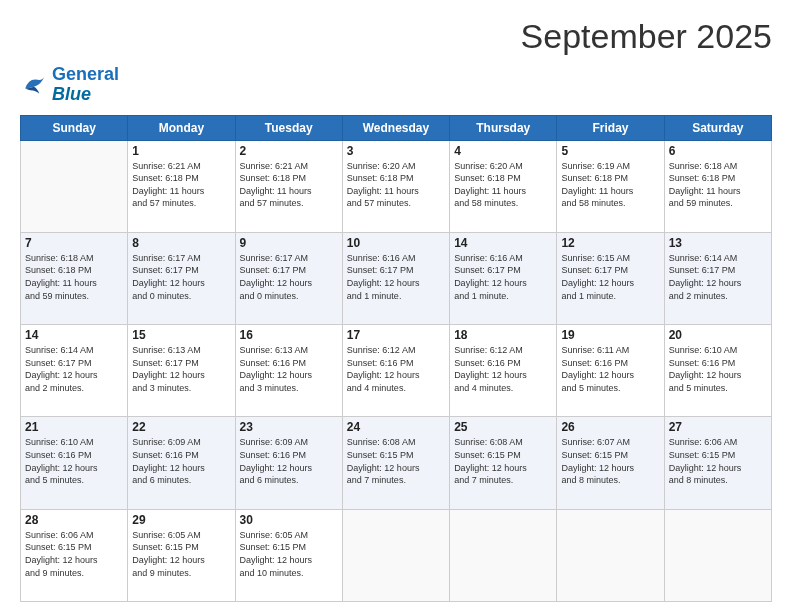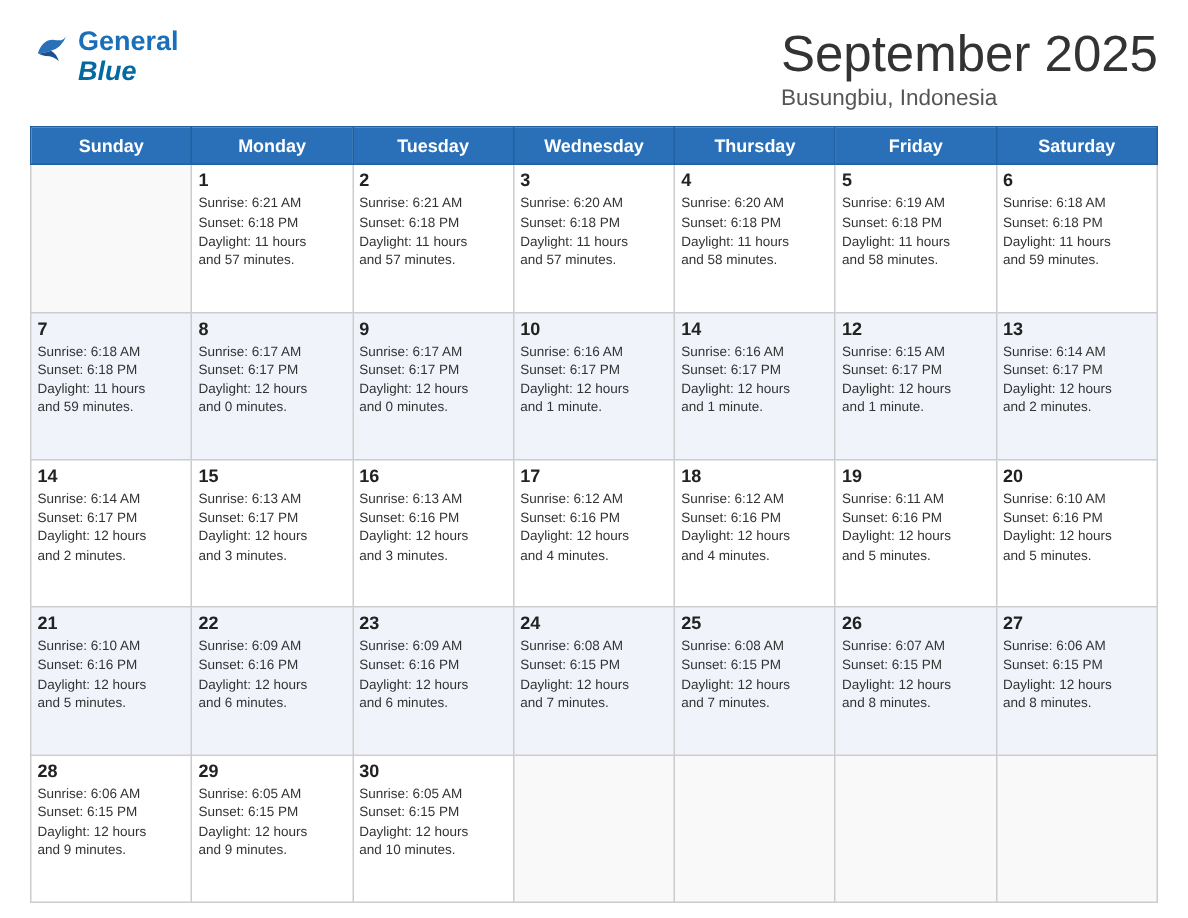--- a/index.html
+++ b/index.html
@@ -18,22 +18,23 @@
       flex-direction: column;
     }
     .header {
       display: flex;
       justify-content: space-between;
       align-items: flex-start;
       margin-bottom: 10px;
     }
     .logo {
       display: flex;
-      align-items: flex-start;
+      align-items: center;
       gap: 4px;
+      margin-top: 47px;
     }
     .logo-text {
       font-size: 18px;
       font-weight: bold;
       color: #333;
       line-height: 1.1;
     }
     .logo-text span {
       color: #1a6fba;
     }
@@ -113,21 +114,20 @@
       </svg>
       <div>
         <div class="logo-text">
           <span>General</span><br>
           <span style="color:#0369a1; font-style:italic;">Blue</span>
         </div>
       </div>
     </div>
     <div class="title-block">
       <div class="month-title">September 2025</div>
-      <div class="subtitle">Busungbiu, Indonesia</div>
     </div>
   </div>
 
   <table class="calendar">
     <thead>
       <tr>
         <th>Sunday</th>
         <th>Monday</th>
         <th>Tuesday</th>
         <th>Wednesday</th>

